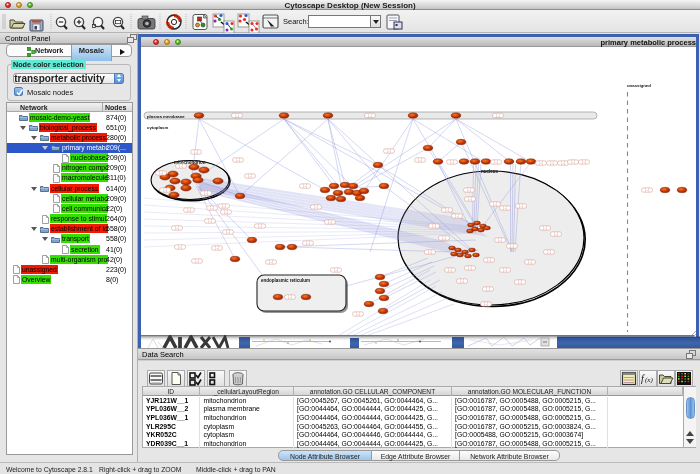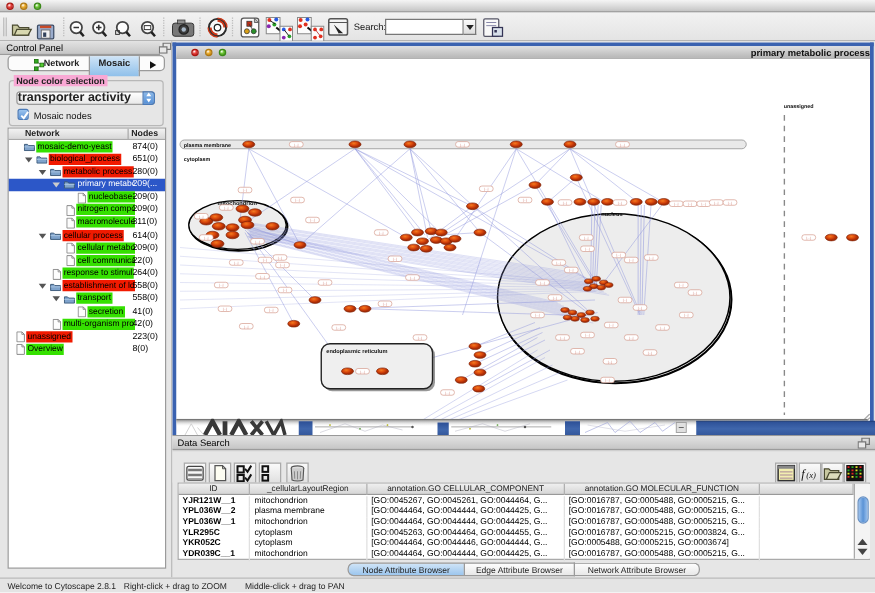--- a/index.html
+++ b/index.html
@@ -10,21 +10,21 @@
 #titletext{left:0;top:0;width:700px;height:10px;text-align:center;font-size:8px;font-weight:bold;color:#1a1a1a;line-height:11px;}
 
 #toolbar{left:0;top:10px;width:700px;height:23px;background:linear-gradient(#f2f2f2,#e4e4e4);border-bottom:1px solid #b4b4b4;}
 
 .phead{background:linear-gradient(#e2e2e2,#c6c6c6);border-bottom:1px solid #9b9b9b;font-size:7.5px;color:#000;}
 
 #cp{left:0;top:33px;width:138px;height:429px;background:#e6e6e6;border-right:1px solid #b0b0b0;}
 #cptabs{left:6px;top:11px;width:126px;height:13px;background:#fcfcfc;border:1px solid #9a9a9a;border-radius:4px;font-size:7.5px;font-weight:bold;color:#222;}
 #mosaictab{position:absolute;left:64px;top:0px;width:41px;height:16px;background:linear-gradient(#cfe4f7,#8fc0ea);border-left:1px solid #9a9a9a;border-right:1px solid #9a9a9a;text-align:center;line-height:11px;}
 #grpbox{left:7px;top:31px;width:124px;height:37px;border:1px solid #b8b8b8;border-radius:3px;}
-#grplbl{left:11px;top:27px;background:#f9a8d4;padding:0 2px;font-size:7.2px;font-weight:bold;color:#222;}
+#grplbl{left:11px;top:27px;background:#5eead4;padding:0 2px;font-size:7.2px;font-weight:bold;color:#222;}
 #combo{left:13px;top:40px;width:111px;height:11px;background:linear-gradient(#ffffff,#e8e8e8);border:1px solid #9a9a9a;border-radius:3px;font-size:10px;font-weight:bold;color:#222;text-align:center;line-height:10px;padding-right:18px;}
 #combostep{position:absolute;right:-1px;top:-1px;width:10px;height:11px;border-radius:0 3px 3px 0;background:linear-gradient(#8ab8e8,#5590d8);border:1px solid #4a7ab8;color:#fff;}
 #cbx{left:14px;top:54px;width:9px;height:9px;background:linear-gradient(#9cc4ee,#5b93d6);border:1px solid #4a7ab8;border-radius:2px;}
 #cblbl{left:27px;top:55px;font-size:7.5px;color:#111;}
 
 #tree{left:6px;top:69px;width:127px;height:353px;background:#fff;border:1px solid #9a9a9a;}
 #treehead{position:absolute;left:0;top:0;width:125px;height:9px;background:linear-gradient(#f2f2f2,#d8d8d8);border-bottom:1px solid #aaa;font-size:7px;font-weight:bold;color:#222;}
 .trow{position:absolute;left:0;width:125px;height:10px;font-size:7px;color:#000;}
 .tlab{position:absolute;top:0px;height:9px;line-height:10px;padding:0 1px;white-space:nowrap;overflow:hidden;font-size:6.8px;}
 .tval{position:absolute;left:99px;top:0px;width:26px;line-height:10px;}
@@ -48,20 +48,21 @@
 #dtabs{position:absolute;left:140px;top:450px;height:12px;font-size:6.8px;color:#222;}
 .dtab{position:absolute;top:0;height:11px;background:linear-gradient(#fdfdfd,#e8e8e8);border:1px solid #9a9a9a;line-height:11px;text-align:center;}
 #status{left:0;top:462px;width:700px;height:12px;background:#e4e4e4;border-top:1px solid #bbb;font-size:6.8px;color:#222;}
 </style></head>
 <body>
 <div id="app">
 <div id="titlebar" class="abs"></div>
 <div class="abs" style="left:5px;top:2px;width:6px;height:6px;border-radius:50%;background:radial-gradient(circle at 35% 30%, #fff 0%, #ee4440 40%, #aa1510 95%);border:0.5px solid #aa1510;"></div>
     <div class="abs" style="left:16px;top:2px;width:6px;height:6px;border-radius:50%;background:radial-gradient(circle at 35% 30%, #fff 0%, #f0b030 40%, #b07810 95%);border:0.5px solid #b07810;"></div>
     <div class="abs" style="left:27px;top:2px;width:6px;height:6px;border-radius:50%;background:radial-gradient(circle at 35% 30%, #fff 0%, #70c838 40%, #3a8818 95%);border:0.5px solid #3a8818;"></div>
+<div id="titletext" class="abs">Cytoscape Desktop (New Session)</div>
 <div id="toolbar" class="abs"></div>
 <svg class="abs" style="left:0;top:10px" width="420" height="23" viewBox="0 0 420 23">
 <line x1="3" y1="4" x2="3" y2="19" stroke="#bbb" stroke-width="1"></line>
       <line x1="5" y1="4" x2="5" y2="19" stroke="#bbb" stroke-width="1"></line>
 <g>
  <path d="M10 18 L10 10 L14 10 L15.5 12 L23 12 L23 18 Z" fill="#c9c9a0" stroke="#4a4a30" stroke-width="1"></path>
  <path d="M11.5 18 L13.5 13.5 L25 13.5 L22.5 18 Z" fill="#d8d8b0" stroke="#4a4a30" stroke-width="1"></path>
 </g>
 <g>
  <rect x="30" y="10" width="13" height="11" rx="1" fill="#9aaccc" stroke="#3c4c66" stroke-width="1"></rect>

